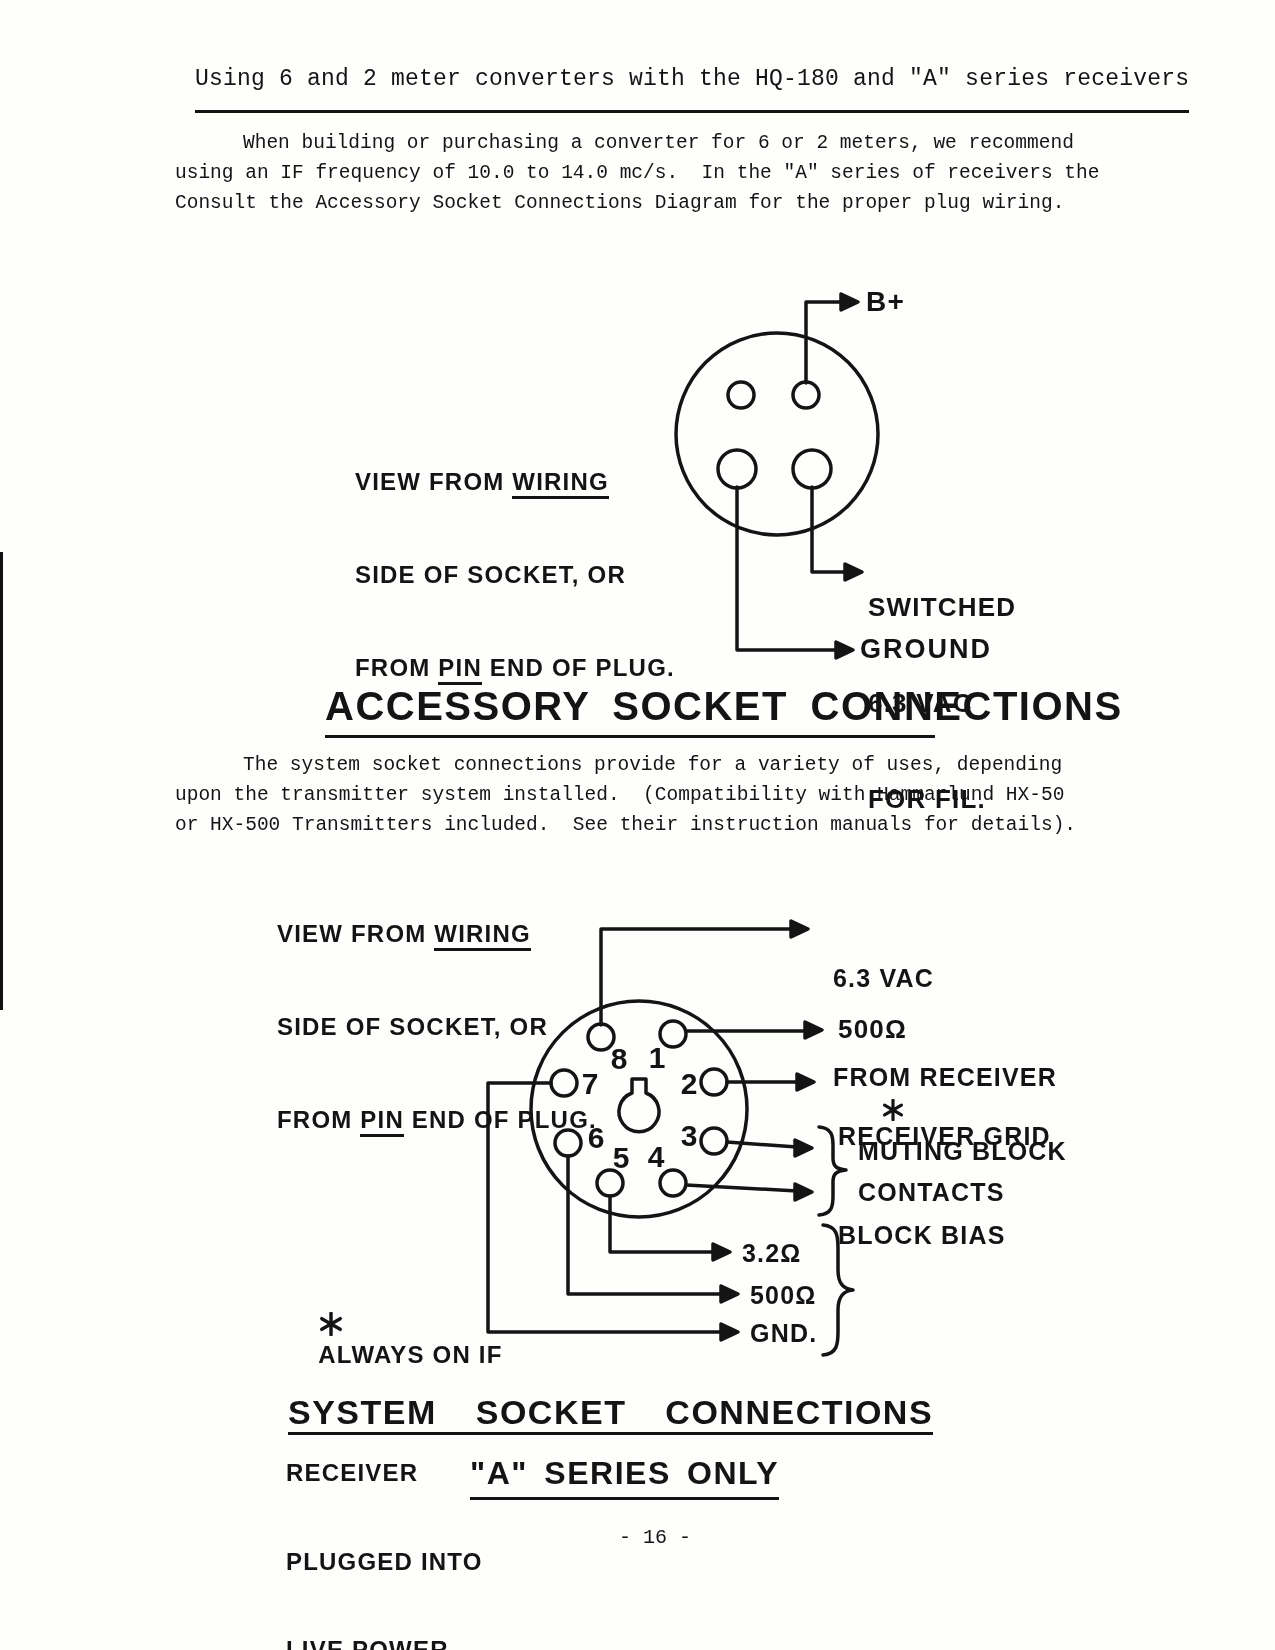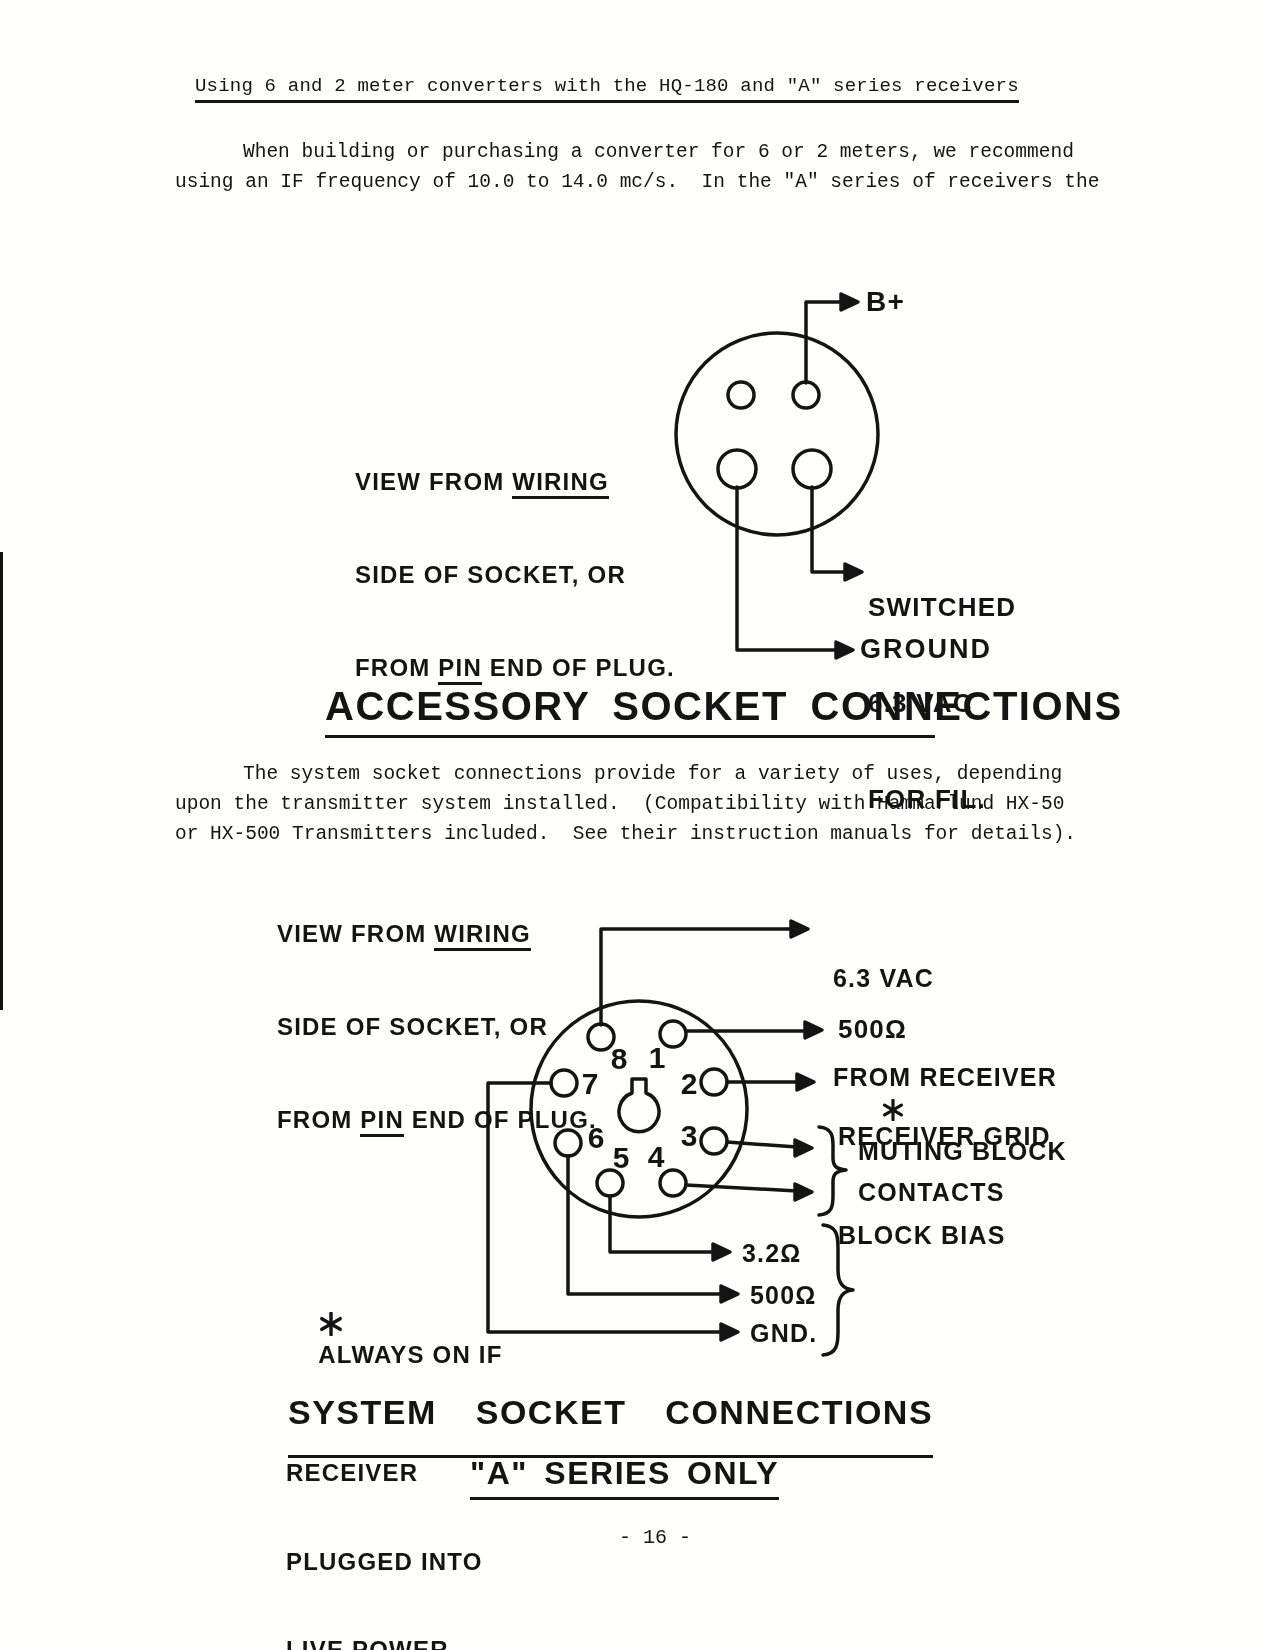--- a/index.html
+++ b/index.html
@@ -1,51 +1,52 @@
 <!DOCTYPE html>
 <html><head>
 <meta charset="utf-8">
 <style>
   html,body{margin:0;padding:0;background:#e8e8e4;}
   .page{position:relative;width:1275px;height:1650px;background:#fefefd;color:#141414;
         font-family:"Liberation Sans", sans-serif;overflow:hidden;margin:0 auto;}
   .mono{font-family:"Liberation Mono","DejaVu Sans Mono",monospace;}
   .abs{position:absolute;}
-  .header{font-size:19px;letter-spacing:0.2px;white-space:pre;border-bottom:3px solid #141414;padding-bottom:3px;margin-top:9px;}
+  .header{font-size:23px;letter-spacing:0.2px;white-space:pre;border-bottom:3px solid #141414;padding-bottom:18px;}
   .bodyline{font-size:19.5px;line-height:30px;white-space:pre;}
-  .indent{padding-left:68px;margin-top:9px;}
+  .indent{padding-left:68px;}
   .dlabel{font-weight:700;letter-spacing:1.2px;white-space:pre;}
   .f24{font-size:24px;line-height:31px;}
   .f25{font-size:25px;line-height:33px;}
   .f26{font-size:26px;line-height:32px;}
   .f27{font-size:27px;letter-spacing:2px;}
   .f28{font-size:28px;}
   .u{border-bottom:3px solid #141414;padding-bottom:1px;}
   .h1{font-size:40px;font-weight:700;letter-spacing:1.5px;word-spacing:10px;text-align:center;
       border-bottom:3px solid #141414;padding-bottom:6px;white-space:pre;}
   .h2{font-size:34px;font-weight:700;letter-spacing:1.5px;word-spacing:28px;
-      border-bottom:3px solid #141414;padding-bottom:23px;white-space:pre;}
+      border-bottom:3px solid #141414;padding-bottom:0;white-space:pre;}
   .h3{font-size:32px;font-weight:700;letter-spacing:1.5px;word-spacing:6px;
       border-bottom:3px solid #141414;padding-bottom:5px;white-space:pre;}
   .star{display:inline-block;vertical-align:-2px;}
   svg text{font-family:"Liberation Sans",sans-serif;font-weight:700;font-size:30px;fill:#141414;}
   .scan-edge{background:#111;}
 </style>
 </head>
 <body>
 
 <div class="page">
 
   <div class="abs scan-edge" style="left:0;top:552px;width:3px;height:458px;"></div>
 
   <div class="abs mono header" style="left:195px;top:66px;">Using 6 and 2 meter converters with the HQ-180 and "A" series receivers</div>
 
   <div class="abs" style="left:175px;top:128px;">
     <div class="mono bodyline indent">When building or purchasing a converter for 6 or 2 meters, we recommend</div>
     <div class="mono bodyline">using an IF frequency of 10.0 to 14.0 mc/s.  In the "A" series of receivers the</div>
+    <div class="mono bodyline">Consult the Accessory Socket Connections Diagram for the proper plug wiring.</div>
   </div>
 
   <svg class="abs" style="left:0;top:0;" width="1275" height="1650" viewBox="0 0 1275 1650" fill="none" stroke="#141414" stroke-width="3.5" stroke-linecap="round" stroke-linejoin="round">
 
     <g>
       <circle cx="777" cy="434" r="101"></circle>
       <circle cx="741" cy="395" r="13" fill="#fefefd"></circle>
       <circle cx="806" cy="395" r="13" fill="#fefefd"></circle>
       <circle cx="737" cy="469" r="19" fill="#fefefd"></circle>
       <circle cx="812" cy="469" r="19" fill="#fefefd"></circle>

